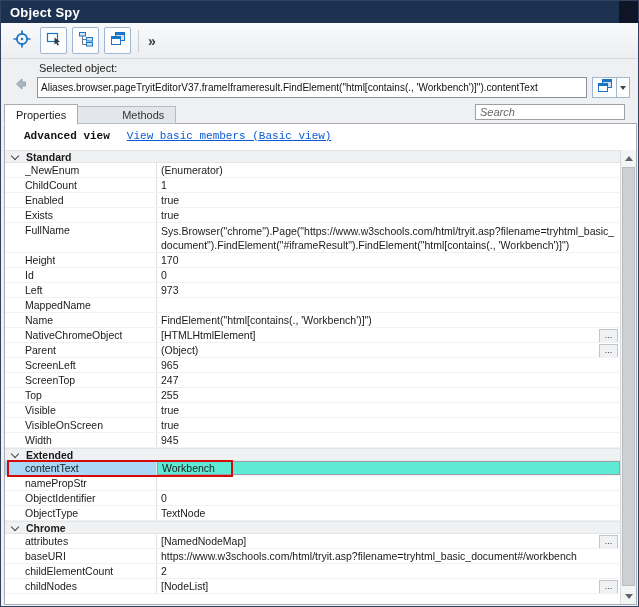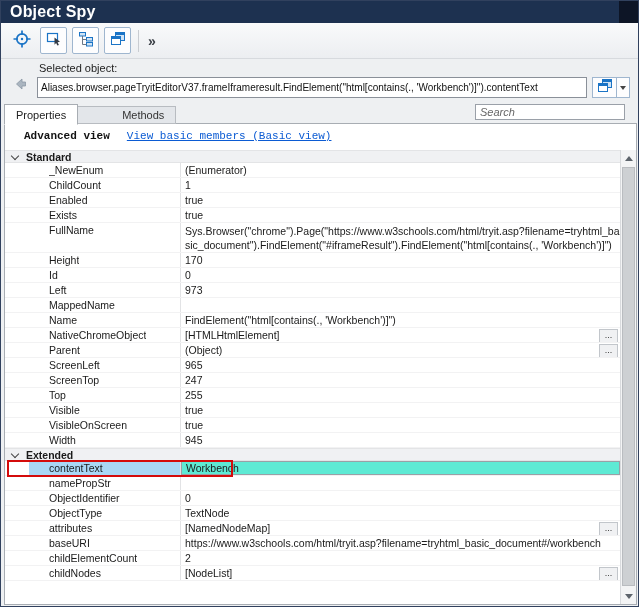--- a/index.html
+++ b/index.html
@@ -1,21 +1,21 @@
 <!DOCTYPE html>
 <html><head>
 <meta charset="utf-8">
 <style>
   html,body{margin:0;padding:0;}
   body{width:639px;height:607px;overflow:hidden;font-family:"Liberation Sans",sans-serif;background:#eef0f2;}
   .window{position:relative;width:639px;height:607px;box-sizing:border-box;border:1px solid #31415e;background:#eef0f2;overflow:hidden;}
 
   
   .titlebar{position:absolute;top:0;left:0;right:0;height:22px;background:#1d3150;display:flex;align-items:center;padding-left:9px;box-sizing:border-box;}
-  .titlebar .title{color:#ffffff;font-size:16px;font-weight:bold;letter-spacing:.2px;}
+  .titlebar .title{color:#ffffff;font-size:13px;font-weight:bold;letter-spacing:.2px;}
   .corner-btn{position:absolute;top:0;right:0;width:19px;height:22px;background:#0d1526;}
 
   
   .toolbar{position:absolute;top:22px;left:0;right:0;height:36px;background:linear-gradient(#f9fafb,#eceef1);border-bottom:1px solid #d7dade;display:flex;align-items:center;padding-left:7px;box-sizing:border-box;}
   .tbtn{width:27px;height:27px;display:flex;align-items:center;justify-content:center;margin-right:5px;background:transparent;border:none;padding:0;box-sizing:border-box;}
   .tbtn.bordered{border:1px solid #9fb6cf;background:#fdfdfe;border-radius:2px;}
   .tsep{width:1px;height:22px;background:#c9ccd1;margin:0 5px 0 2px;}
   .more-btn{border:none;background:transparent;font-size:14px;font-weight:bold;color:#3a3f46;padding:0 4px;cursor:default;}
 
   
@@ -42,21 +42,21 @@
   .adv{font-size:11px;font-weight:bold;color:#111;}
   .basic-link{font-size:11px;color:#0b5bd3;text-decoration:underline;margin-left:17px;cursor:pointer;}
 
   
   .grid{position:absolute;top:26px;left:0;right:0;bottom:0;}
   .grid-body{position:absolute;left:0;top:0;right:16px;bottom:0;overflow:hidden;font-size:10.5px;color:#1a1a1a;}
   .ghead{height:13px;background:#f0f1f3;border-top:1px solid #e3e4e6;border-bottom:1px solid #e3e4e6;display:flex;align-items:center;font-weight:bold;font-size:10.5px;color:#1a1a1a;box-sizing:border-box;}
   .chev{width:5px;height:5px;border-right:1.4px solid #444;border-bottom:1.4px solid #444;transform:rotate(45deg);margin:0 8px 2px 7px;flex:0 0 auto;}
   .prow{display:flex;height:15px;box-sizing:border-box;border-bottom:1px solid #f2f2f3;position:relative;background:#fff;}
   .prow.tall{height:30px;}
-  .pname{width:152px;flex:0 0 152px;box-sizing:border-box;padding-left:20px;border-right:1px solid #e2e3e5;display:flex;align-items:center;overflow:hidden;margin-left:24px;}
+  .pname{width:152px;flex:0 0 152px;box-sizing:border-box;padding-left:20px;border-right:1px solid #e2e3e5;display:flex;align-items:center;overflow:hidden;}
   .tall .pname{align-items:flex-start;padding-top:1px;}
   .ptext{white-space:nowrap;overflow:hidden;}
   .pvalue{flex:1;display:flex;align-items:center;padding-left:4px;overflow:hidden;position:relative;box-sizing:border-box;}
   .vtext{flex:1;white-space:nowrap;overflow:hidden;}
   .tall .pvalue{align-items:flex-start;}
   .tall .vtext{white-space:normal;word-break:break-all;line-height:14px;padding-top:1px;}
   .ell{flex:0 0 17px;height:12px;margin:1px 2px 0 2px;border:1px solid #c2c6cb;background:#f0f1f3;font-size:9px;line-height:10px;text-align:center;color:#333;}
   .hl .pname{background:#a9d7f5;}
   .hl .pvalue{border:1px solid #9aa0a6;background:#5eead4;align-items:flex-end;}
   .redbox{position:absolute;left:2px;top:-1px;width:226px;height:17px;border:2px solid #d40b0b;box-sizing:border-box;z-index:6;pointer-events:none;}
@@ -346,20 +346,24 @@
             </div>
           </div>
           <div class="prow">
             <div class="pname">
               <div class="ptext">ObjectType</div>
             </div>
             <div class="pvalue">
               <div class="vtext">TextNode</div>
             </div>
           </div>
+          <div class="ghead">
+            <div class="chev"></div>
+            <div class="gname">Chrome</div>
+          </div>
           <div class="prow">
             <div class="pname">
               <div class="ptext">attributes</div>
             </div>
             <div class="pvalue">
               <div class="vtext">[NamedNodeMap]</div>
               <div class="ell">...</div>
             </div>
           </div>
           <div class="prow">

